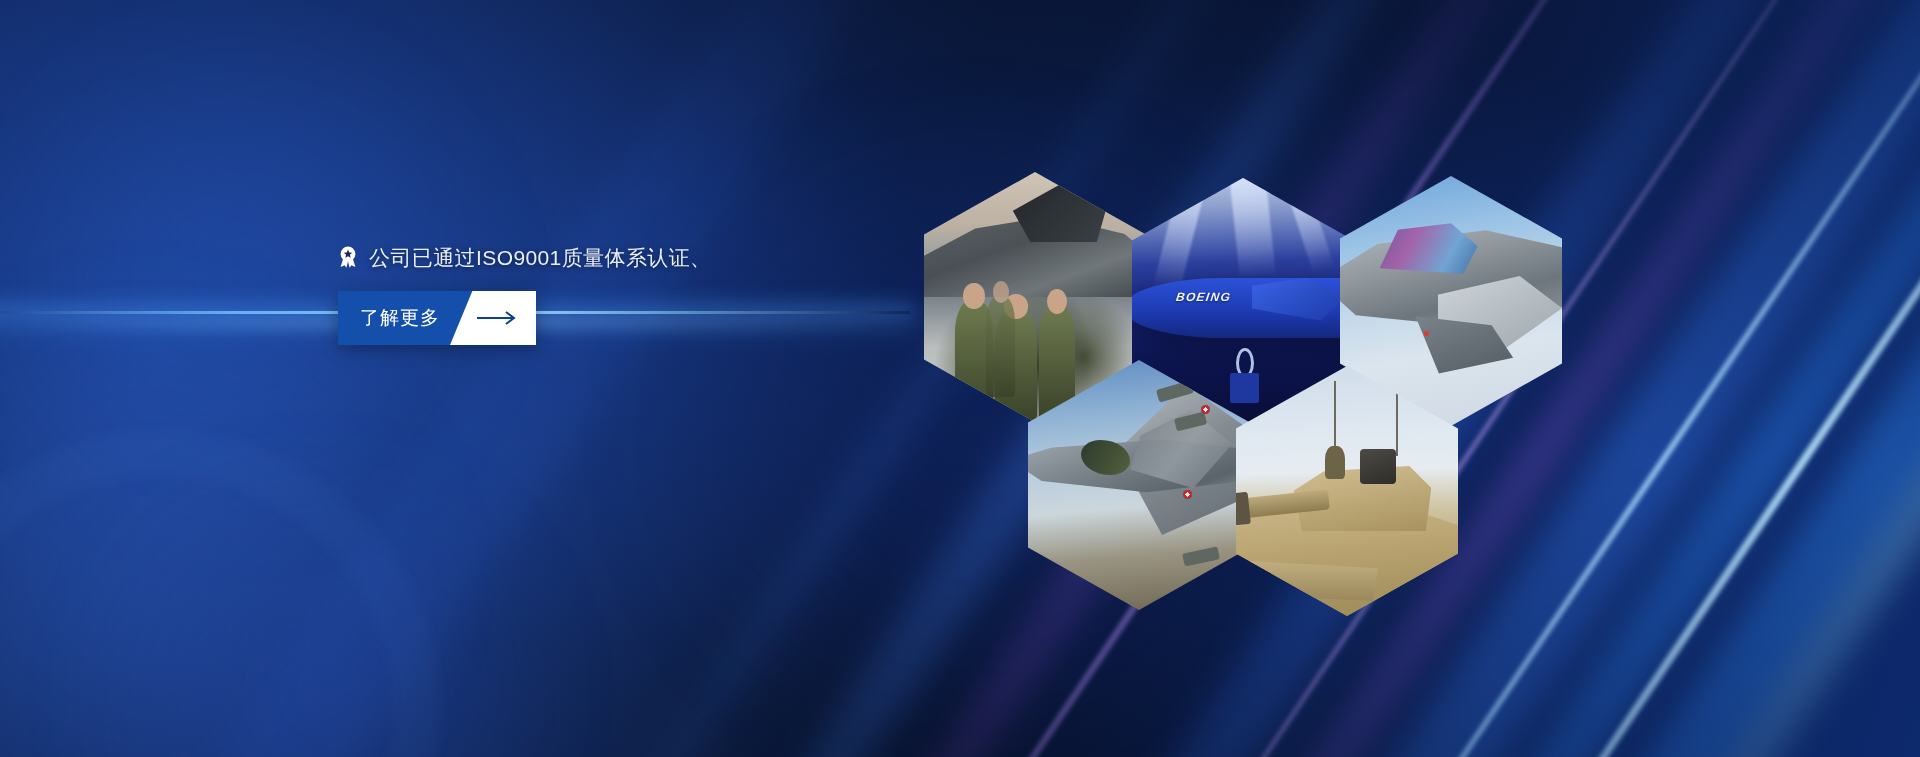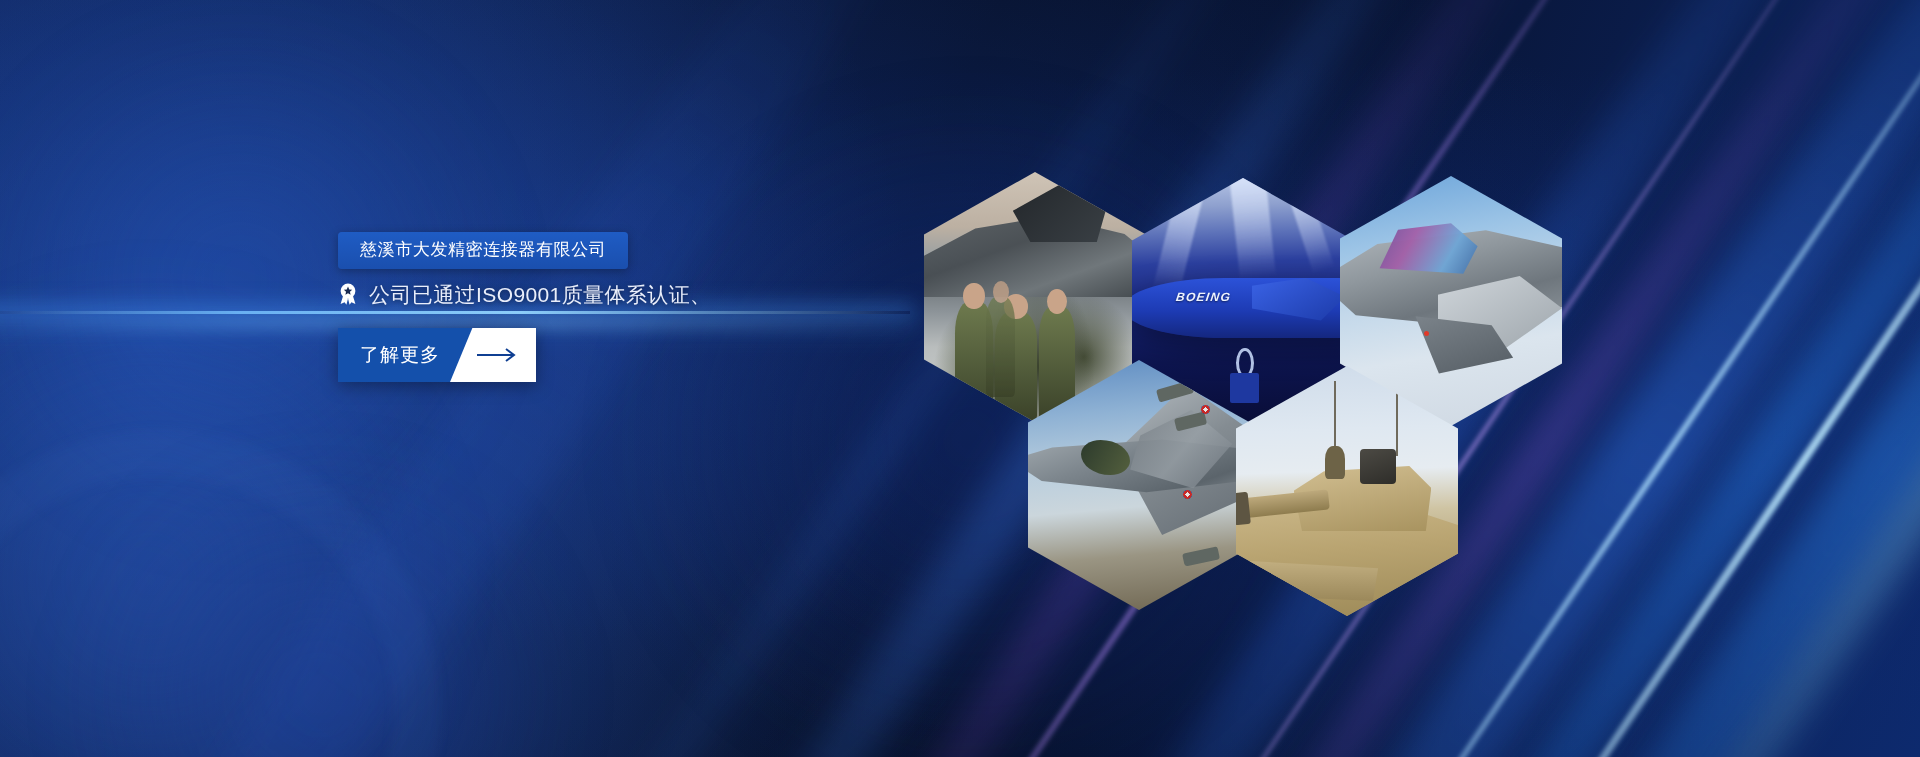--- a/index.html
+++ b/index.html
@@ -326,21 +326,20 @@
         <div class="cupola"></div>
         <div class="soldier"></div>
         <div class="barrel"></div>
         <div class="skirt"></div>
       </div>
     </div>
   </div>
 
   <div class="content">
 
-    <div class="badge">慈溪市大发精密连接器有限公司</div>
 
 
     <ul class="bullets">
       <li>
         <span class="medal">
           <svg width="20" height="22" viewBox="0 0 20 22" aria-hidden="true">
             <path d="M5.2 12.6 L2.6 21 L6.6 19.2 L8.4 21.8 L10 15.4 Z" fill="#ffffff"></path>
             <path d="M14.8 12.6 L17.4 21 L13.4 19.2 L11.6 21.8 L10 15.4 Z" fill="#ffffff"></path>
             <circle cx="10" cy="8" r="7.4" fill="#ffffff"></circle>
             <path d="M10 3.6 L11.25 6.4 L14.2 6.7 L11.95 8.75 L12.6 11.7 L10 10.15 L7.4 11.7 L8.05 8.75 L5.8 6.7 L8.75 6.4 Z" fill="#1a2b52"></path>

